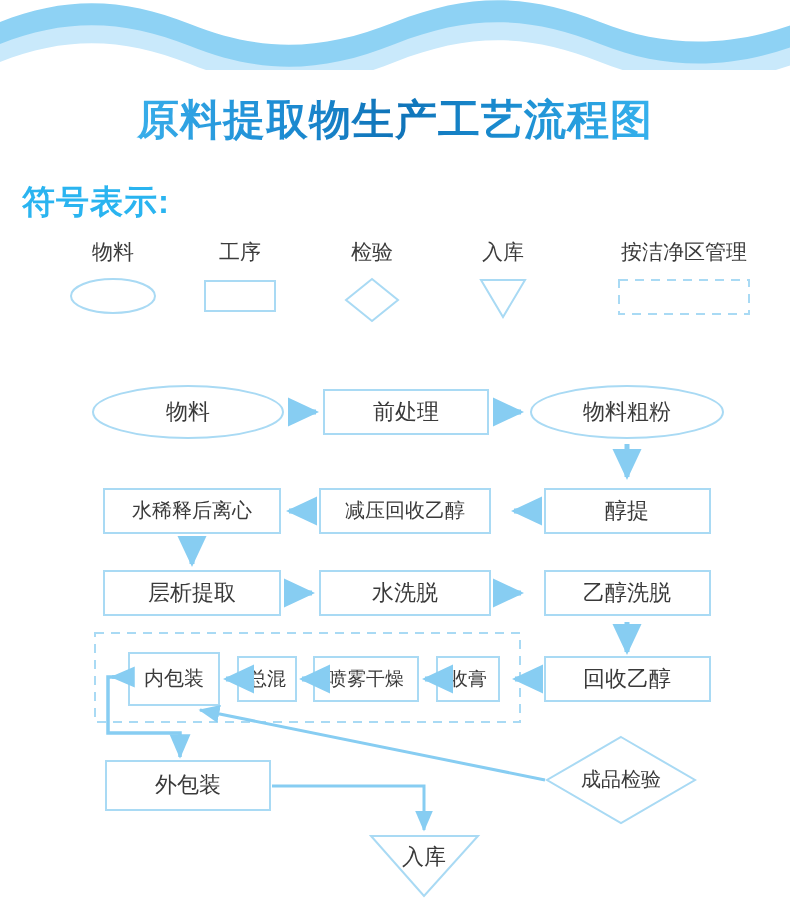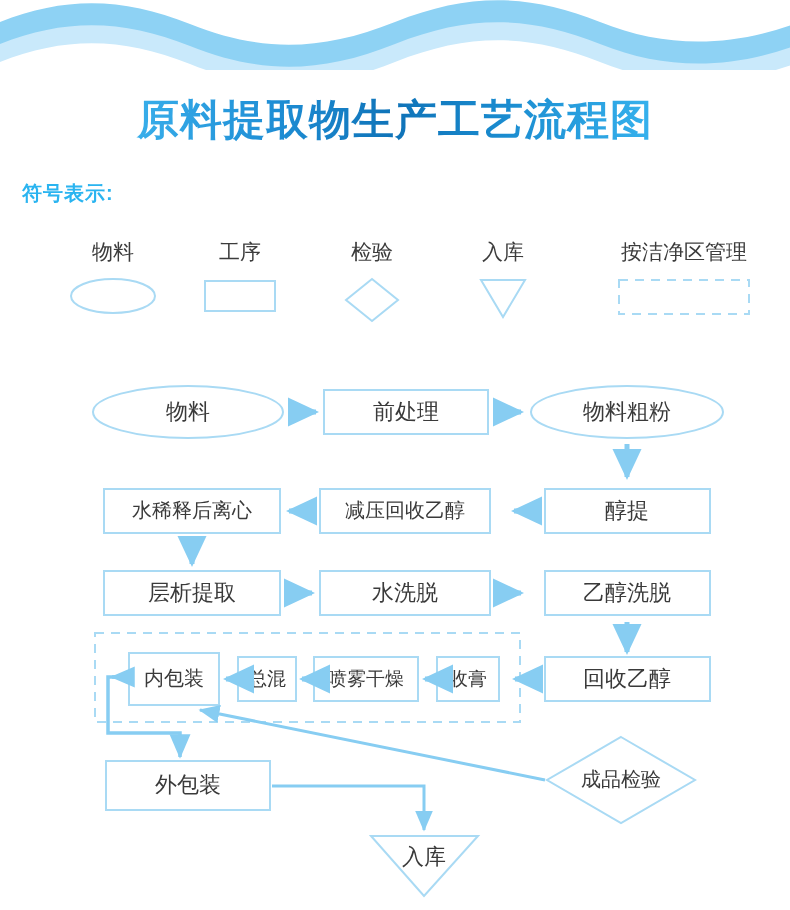--- a/index.html
+++ b/index.html
@@ -47,21 +47,21 @@
     -webkit-background-clip: text;
     background-clip: text;
     color: transparent;
     -webkit-text-fill-color: transparent;
     white-space: nowrap;
   }
   .legend-title {
     position: absolute;
     left: 22px;
     top: 180px;
-    font-size: 20px;
+    font-size: 33px;
     font-weight: bold;
     color: #2ab4f0;
     letter-spacing: 1px;
   }
   .legend-row {
     position: absolute;
     left: 0;
     top: 238px;
     width: 790px;
     height: 100px;

